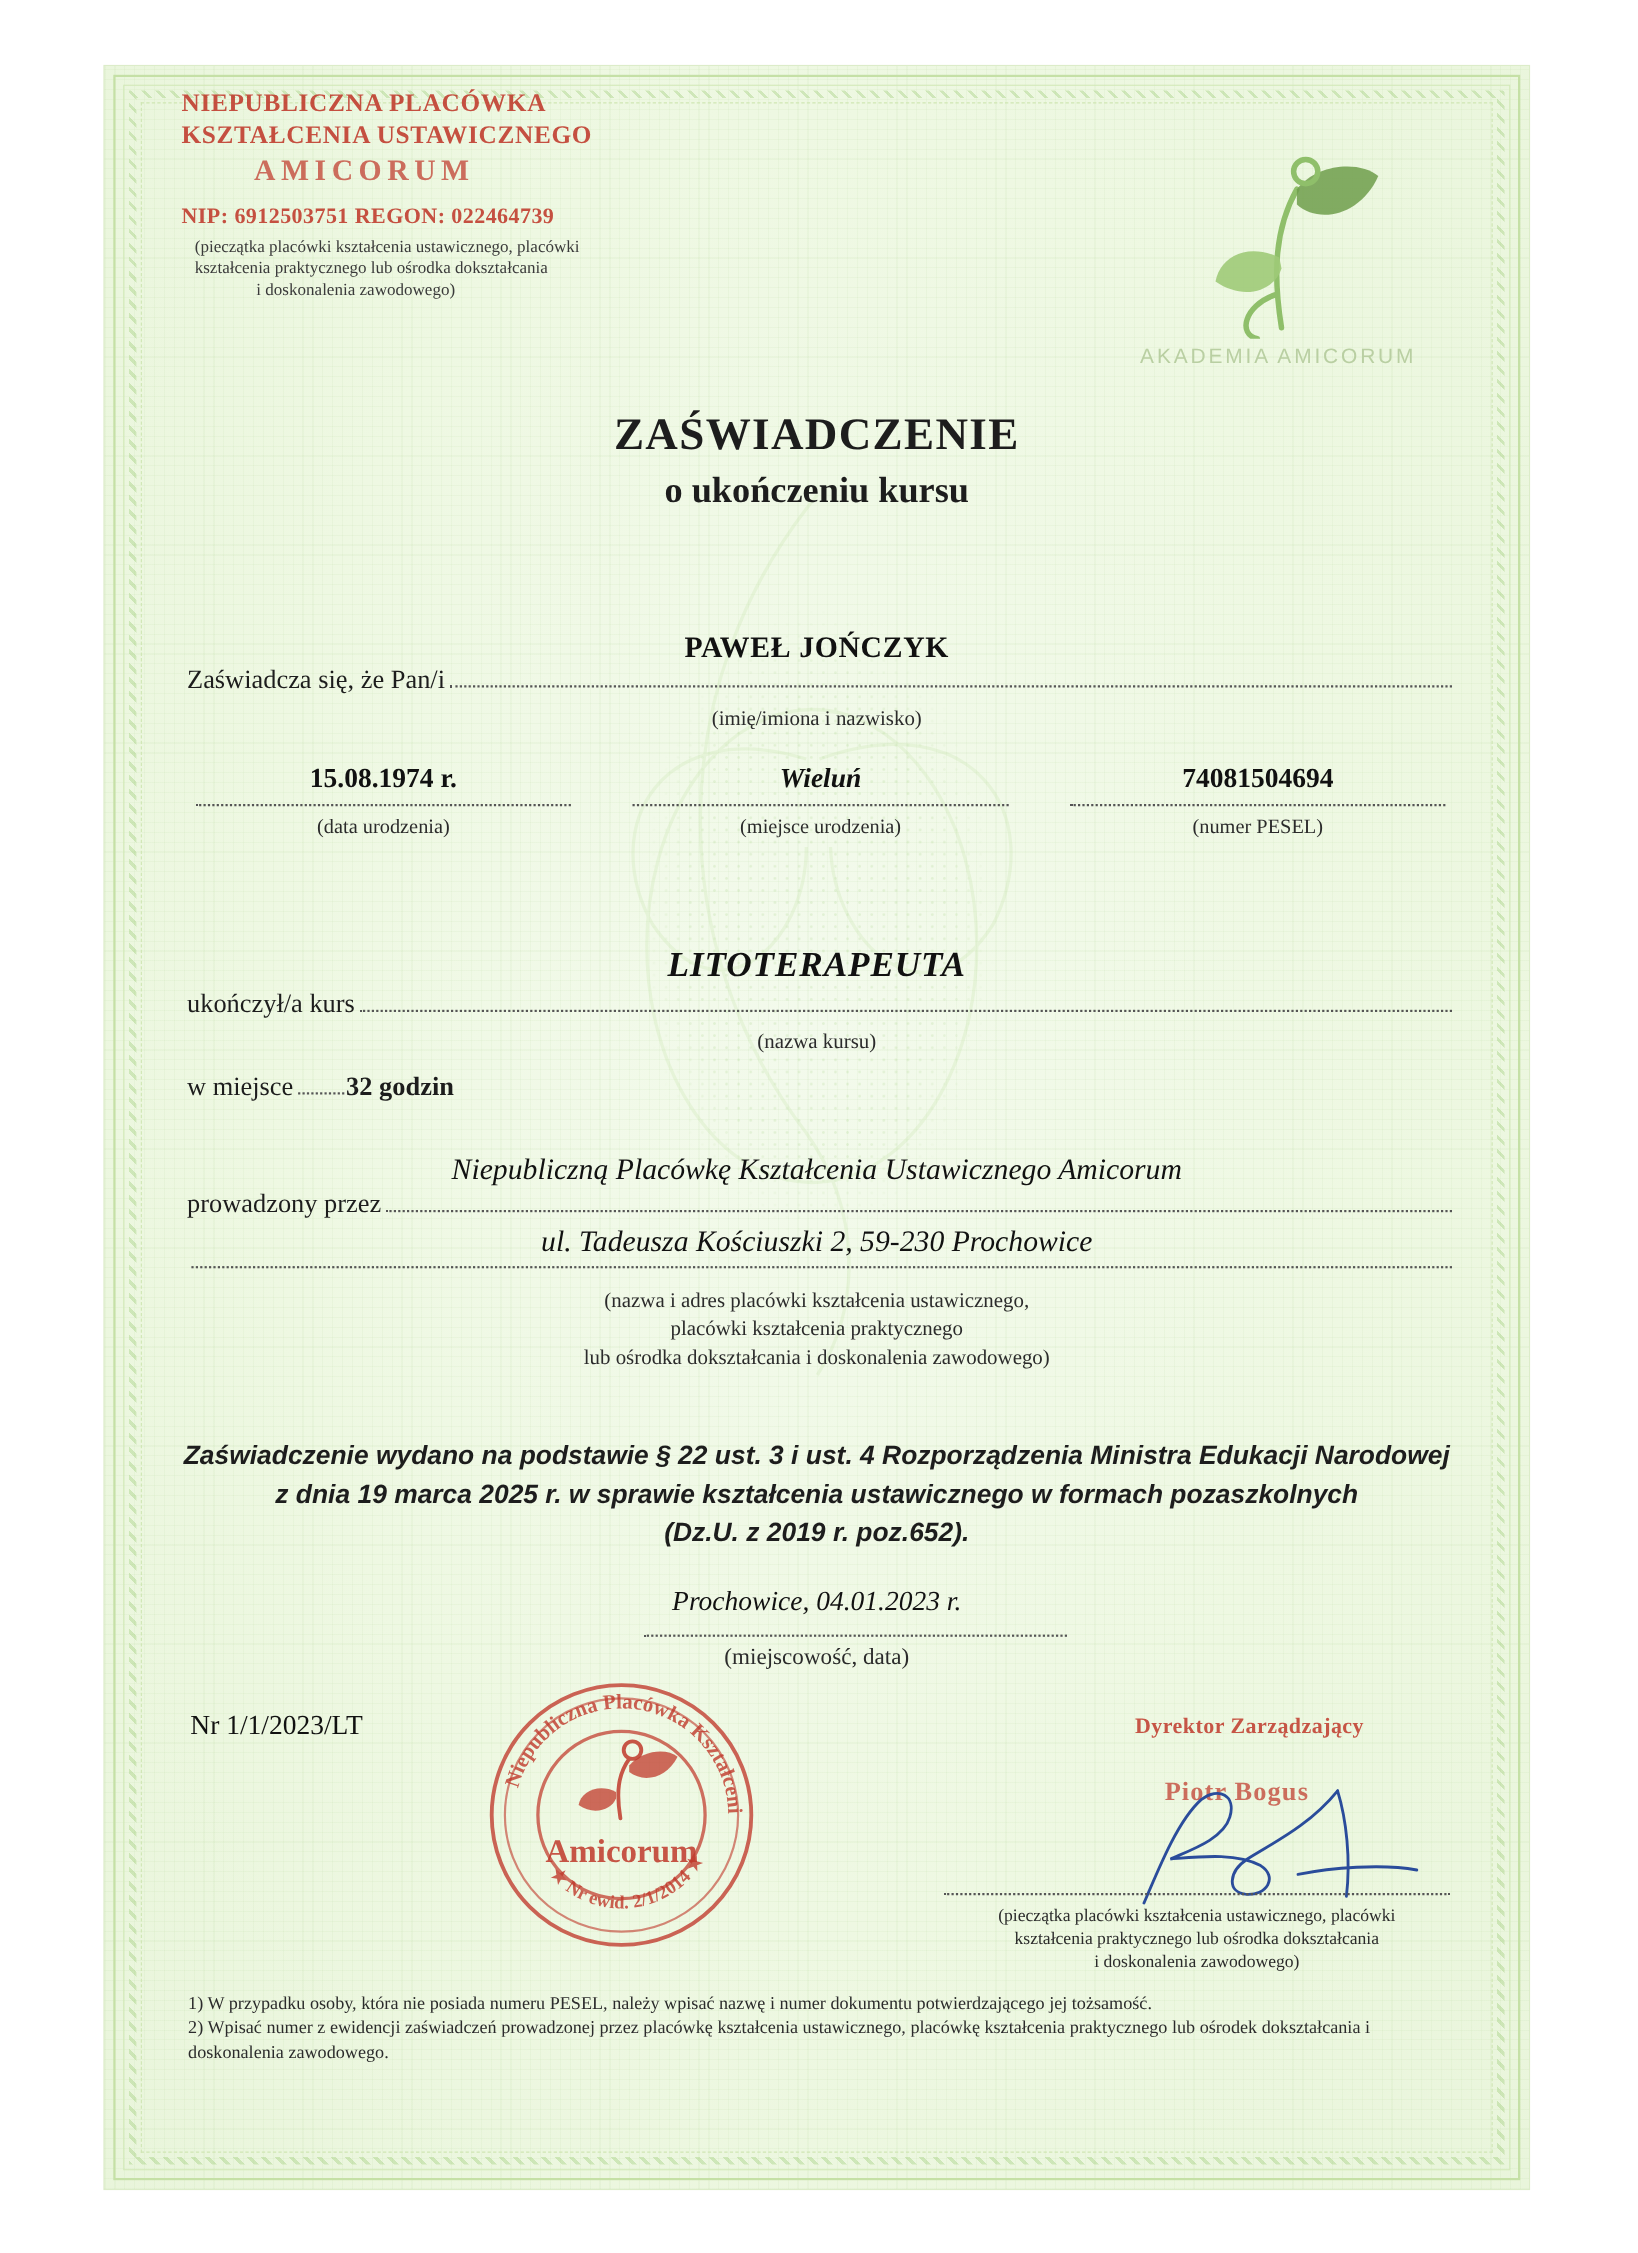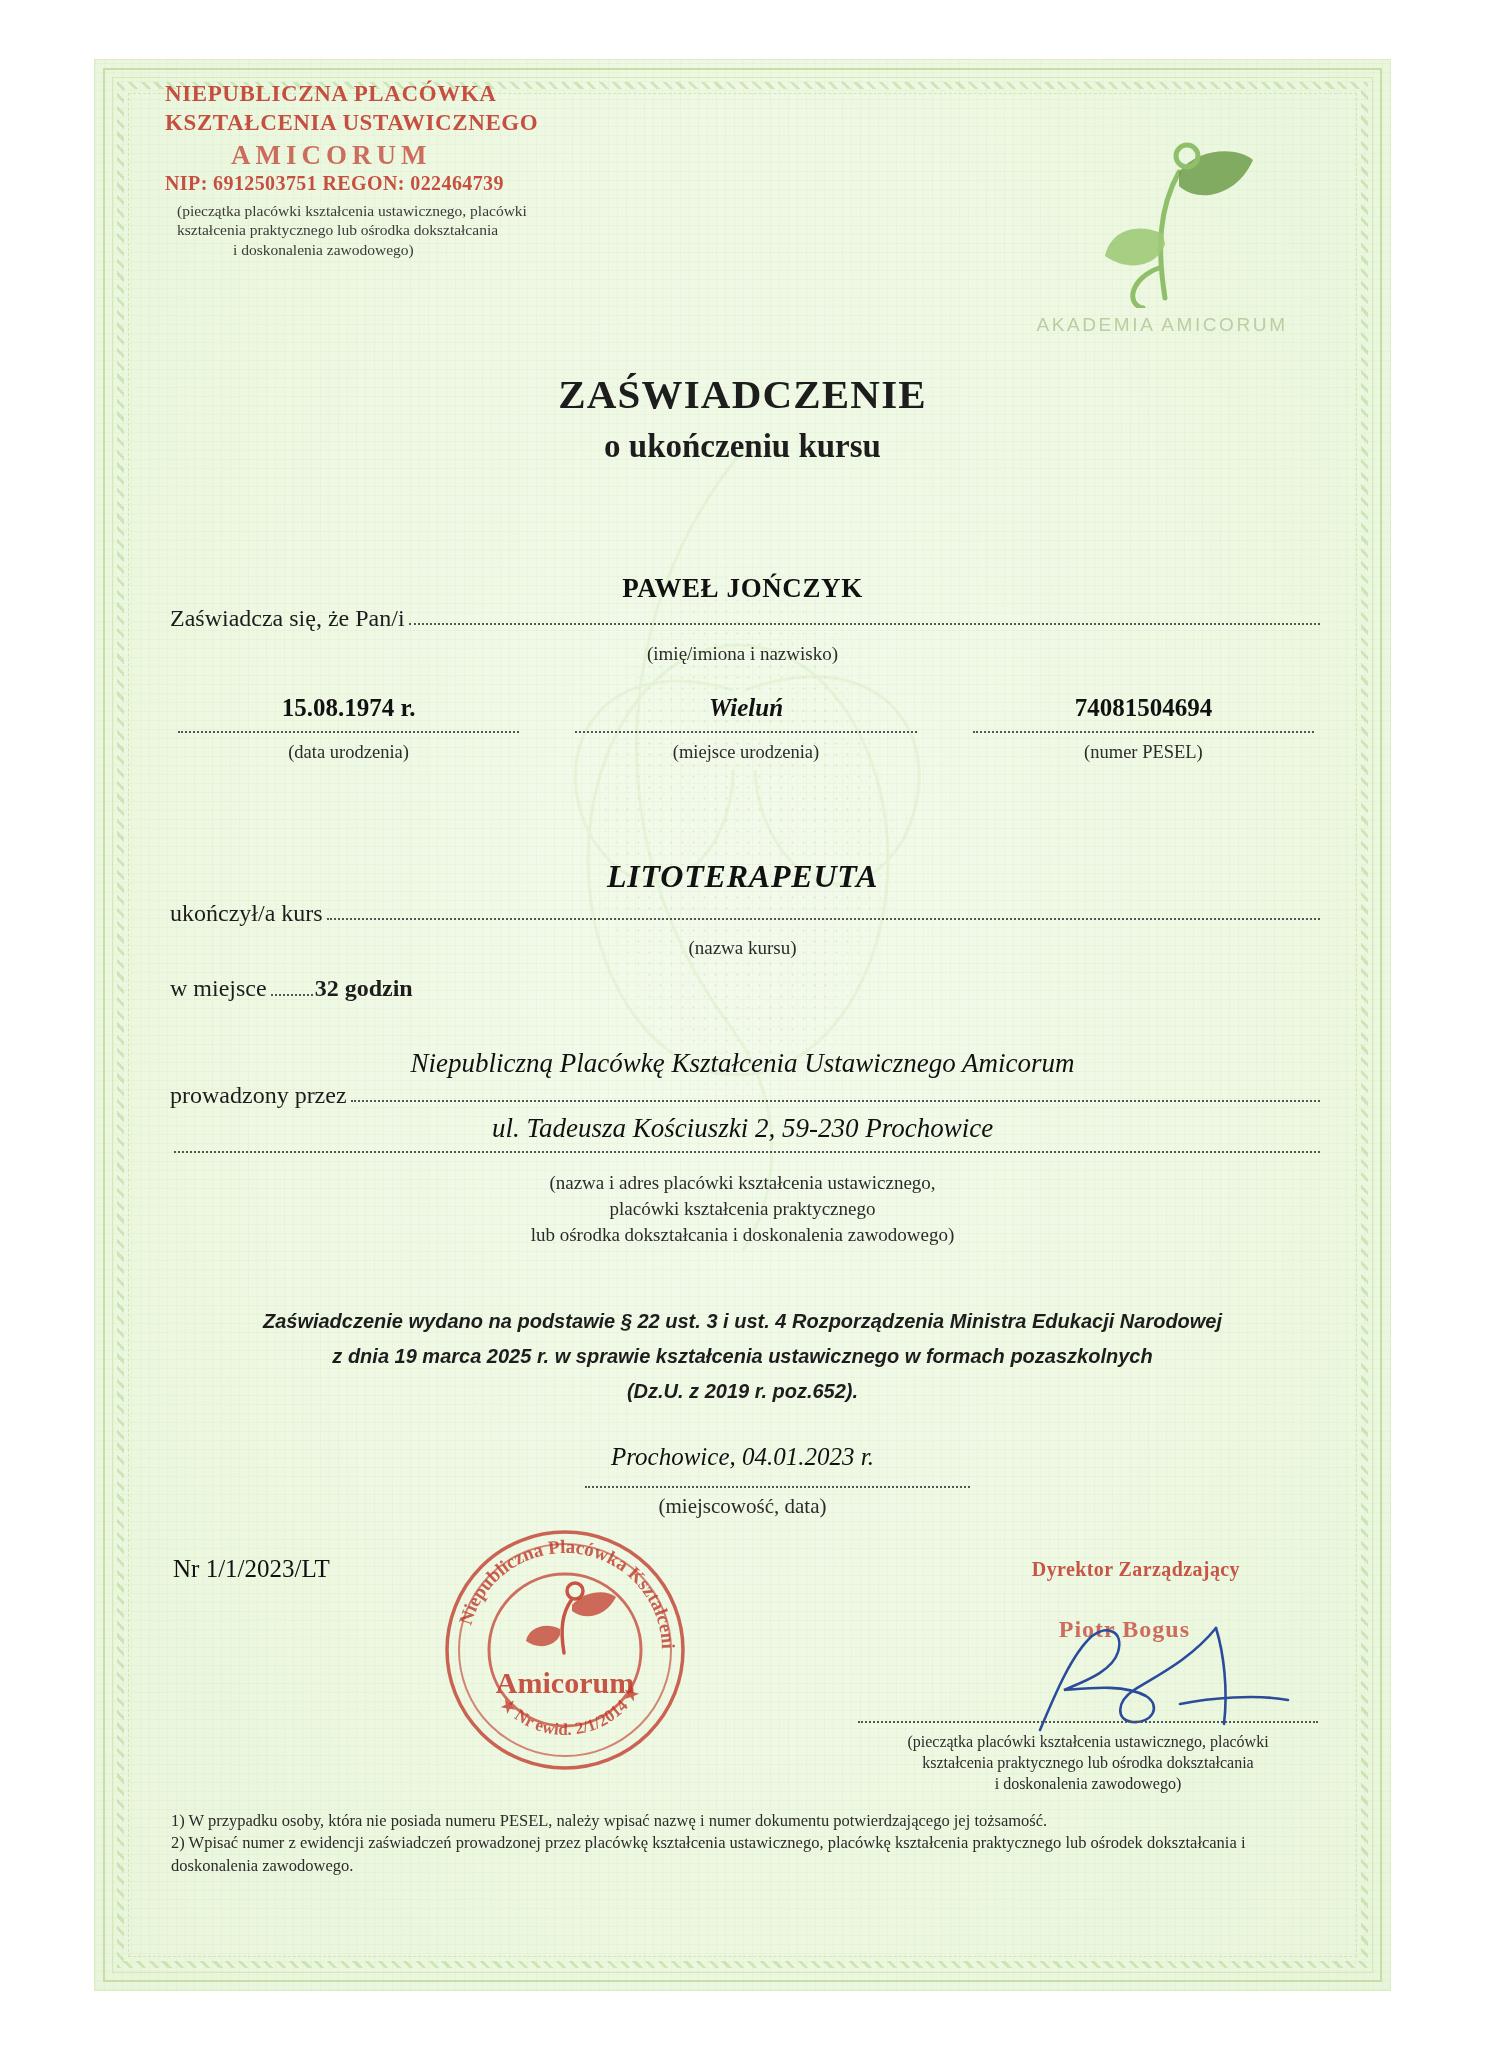--- a/index.html
+++ b/index.html
@@ -104,21 +104,21 @@
     margin-top: 2px;
     margin-left: 66px;
     opacity: 0.72;
   }
   .stamp-nip {
     font-family: "Liberation Serif", serif;
     font-weight: bold;
     color: #c0392b;
     font-size: 20px;
     letter-spacing: 0.4px;
-    margin-top: 1px;
+    margin-top: 15px;
     opacity: 0.88;
   }
   .stamp-caption {
     margin-top: 6px;
     margin-left: 12px;
     font-size: 15.5px;
     line-height: 1.28;
     color: #3a3a3a;
   }
   .stamp-caption div:nth-child(2) { margin-left: 0px; }
@@ -224,21 +224,21 @@
     color: #2b2b2b;
   }
 
   .legal {
     position: absolute;
     left: 0; right: 0;
     text-align: center;
     font-family: "Liberation Sans", sans-serif;
     font-style: italic;
     font-weight: bold;
-    font-size: 20px;
+    font-size: 24px;
     line-height: 1.62;
     color: #1d1d1d;
   }
 
   .place-date {
     position: absolute;
     left: 0; right: 0;
     text-align: center;
     font-size: 25px;
     font-style: italic;

